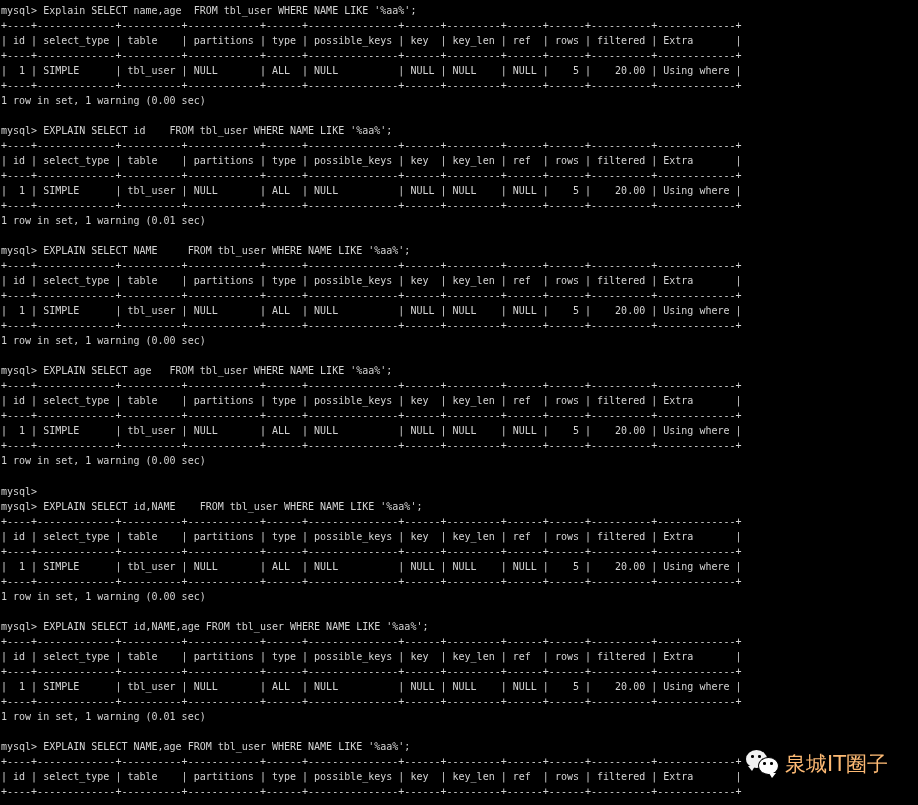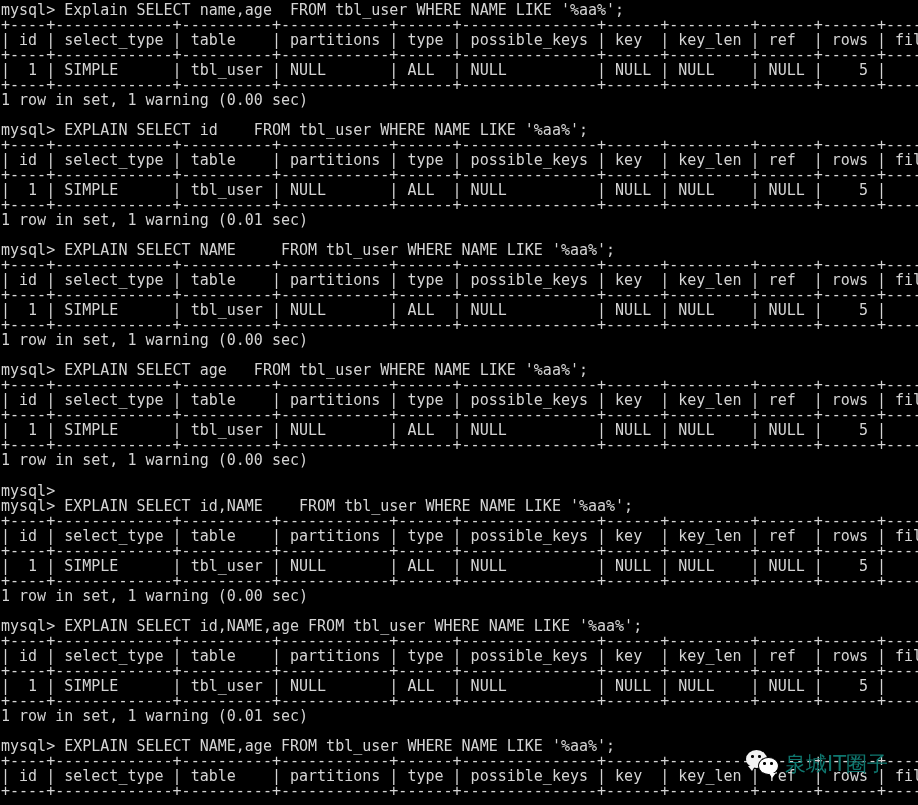--- a/index.html
+++ b/index.html
@@ -21,21 +21,21 @@
     padding: 0;
     box-sizing: border-box;
   }
   .term-screen {
     position: absolute;
     top: 3px;
     left: 1px;
     right: 0;
     white-space: pre;
     font-family: "DejaVu Sans Mono", "Liberation Mono", monospace;
-    font-size: 15px;
+    font-size: 10px;
     line-height: 15.02px;
     color: #d4d4d4;
     letter-spacing: 0px;
   }
   .term-line {
     white-space: pre;
     height: 15.02px;
     font-family: "DejaVu Sans Mono", "Liberation Mono", monospace;
   }
   .term-line.blank {
@@ -108,21 +108,21 @@
     border-radius: 50%;
   }
   .wechat-logo .eye.b1 { left: 5px;  top: 6px; }
   .wechat-logo .eye.b2 { left: 12px; top: 6px; }
   .wechat-logo .eye.s1 { left: 17px; top: 13px; }
   .wechat-logo .eye.s2 { left: 24px; top: 13px; }
   .wm-text {
     font-family: "DejaVu Sans", "Liberation Sans", sans-serif;
     font-size: 21px;
     font-weight: 500;
-    color: #0f766e;
+    color: #fdba74;
     white-space: nowrap;
     line-height: 1;
   }
 </style>
 </head>
 <body>
 
 <div id="terminal">
 
   <div class="term-screen"><div class="term-line">mysql&gt; Explain SELECT name,age  FROM tbl_user WHERE NAME LIKE '%aa%';</div><div class="term-line">+----+-------------+----------+------------+------+---------------+------+---------+------+------+----------+-------------+</div><div class="term-line">| id | select_type | table    | partitions | type | possible_keys | key  | key_len | ref  | rows | filtered | Extra       |</div><div class="term-line">+----+-------------+----------+------------+------+---------------+------+---------+------+------+----------+-------------+</div><div class="term-line">|  1 | SIMPLE      | tbl_user | NULL       | ALL  | NULL          | NULL | NULL    | NULL |    5 |    20.00 | Using where |</div><div class="term-line">+----+-------------+----------+------------+------+---------------+------+---------+------+------+----------+-------------+</div><div class="term-line">1 row in set, 1 warning (0.00 sec)</div><div class="term-line blank">&nbsp;</div><div class="term-line">mysql&gt; EXPLAIN SELECT id    FROM tbl_user WHERE NAME LIKE '%aa%';</div><div class="term-line">+----+-------------+----------+------------+------+---------------+------+---------+------+------+----------+-------------+</div><div class="term-line">| id | select_type | table    | partitions | type | possible_keys | key  | key_len | ref  | rows | filtered | Extra       |</div><div class="term-line">+----+-------------+----------+------------+------+---------------+------+---------+------+------+----------+-------------+</div><div class="term-line">|  1 | SIMPLE      | tbl_user | NULL       | ALL  | NULL          | NULL | NULL    | NULL |    5 |    20.00 | Using where |</div><div class="term-line">+----+-------------+----------+------------+------+---------------+------+---------+------+------+----------+-------------+</div><div class="term-line">1 row in set, 1 warning (0.01 sec)</div><div class="term-line blank">&nbsp;</div><div class="term-line">mysql&gt; EXPLAIN SELECT NAME     FROM tbl_user WHERE NAME LIKE '%aa%';</div><div class="term-line">+----+-------------+----------+------------+------+---------------+------+---------+------+------+----------+-------------+</div><div class="term-line">| id | select_type | table    | partitions | type | possible_keys | key  | key_len | ref  | rows | filtered | Extra       |</div><div class="term-line">+----+-------------+----------+------------+------+---------------+------+---------+------+------+----------+-------------+</div><div class="term-line">|  1 | SIMPLE      | tbl_user | NULL       | ALL  | NULL          | NULL | NULL    | NULL |    5 |    20.00 | Using where |</div><div class="term-line">+----+-------------+----------+------------+------+---------------+------+---------+------+------+----------+-------------+</div><div class="term-line">1 row in set, 1 warning (0.00 sec)</div><div class="term-line blank">&nbsp;</div><div class="term-line">mysql&gt; EXPLAIN SELECT age   FROM tbl_user WHERE NAME LIKE '%aa%';</div><div class="term-line">+----+-------------+----------+------------+------+---------------+------+---------+------+------+----------+-------------+</div><div class="term-line">| id | select_type | table    | partitions | type | possible_keys | key  | key_len | ref  | rows | filtered | Extra       |</div><div class="term-line">+----+-------------+----------+------------+------+---------------+------+---------+------+------+----------+-------------+</div><div class="term-line">|  1 | SIMPLE      | tbl_user | NULL       | ALL  | NULL          | NULL | NULL    | NULL |    5 |    20.00 | Using where |</div><div class="term-line">+----+-------------+----------+------------+------+---------------+------+---------+------+------+----------+-------------+</div><div class="term-line">1 row in set, 1 warning (0.00 sec)</div><div class="term-line blank">&nbsp;</div><div class="term-line">mysql&gt;</div><div class="term-line">mysql&gt; EXPLAIN SELECT id,NAME    FROM tbl_user WHERE NAME LIKE '%aa%';</div><div class="term-line">+----+-------------+----------+------------+------+---------------+------+---------+------+------+----------+-------------+</div><div class="term-line">| id | select_type | table    | partitions | type | possible_keys | key  | key_len | ref  | rows | filtered | Extra       |</div><div class="term-line">+----+-------------+----------+------------+------+---------------+------+---------+------+------+----------+-------------+</div><div class="term-line">|  1 | SIMPLE      | tbl_user | NULL       | ALL  | NULL          | NULL | NULL    | NULL |    5 |    20.00 | Using where |</div><div class="term-line">+----+-------------+----------+------------+------+---------------+------+---------+------+------+----------+-------------+</div><div class="term-line">1 row in set, 1 warning (0.00 sec)</div><div class="term-line blank">&nbsp;</div><div class="term-line">mysql&gt; EXPLAIN SELECT id,NAME,age FROM tbl_user WHERE NAME LIKE '%aa%';</div><div class="term-line">+----+-------------+----------+------------+------+---------------+------+---------+------+------+----------+-------------+</div><div class="term-line">| id | select_type | table    | partitions | type | possible_keys | key  | key_len | ref  | rows | filtered | Extra       |</div><div class="term-line">+----+-------------+----------+------------+------+---------------+------+---------+------+------+----------+-------------+</div><div class="term-line">|  1 | SIMPLE      | tbl_user | NULL       | ALL  | NULL          | NULL | NULL    | NULL |    5 |    20.00 | Using where |</div><div class="term-line">+----+-------------+----------+------------+------+---------------+------+---------+------+------+----------+-------------+</div><div class="term-line">1 row in set, 1 warning (0.01 sec)</div><div class="term-line blank">&nbsp;</div><div class="term-line">mysql&gt; EXPLAIN SELECT NAME,age FROM tbl_user WHERE NAME LIKE '%aa%';</div><div class="term-line">+----+-------------+----------+------------+------+---------------+------+---------+------+------+----------+-------------+</div><div class="term-line">| id | select_type | table    | partitions | type | possible_keys | key  | key_len | ref  | rows | filtered | Extra       |</div><div class="term-line">+----+-------------+----------+------------+------+---------------+------+---------+------+------+----------+-------------+</div></div>

